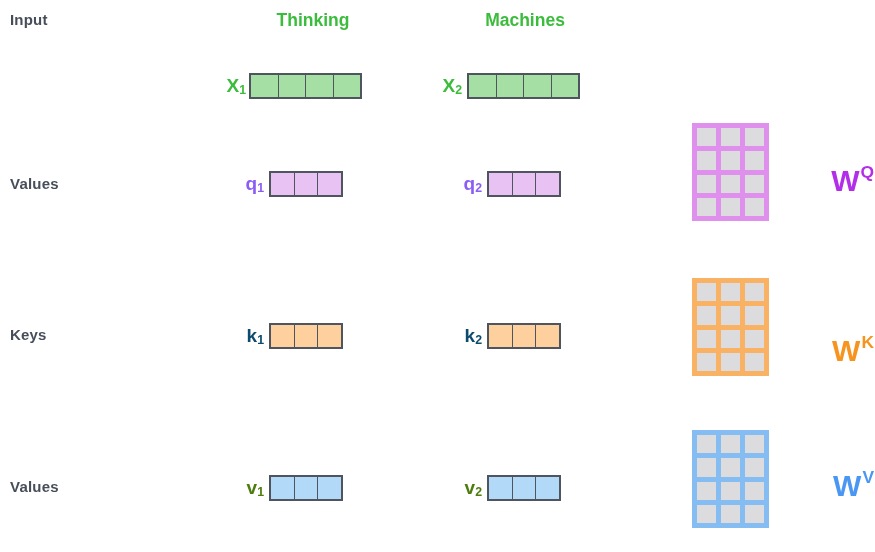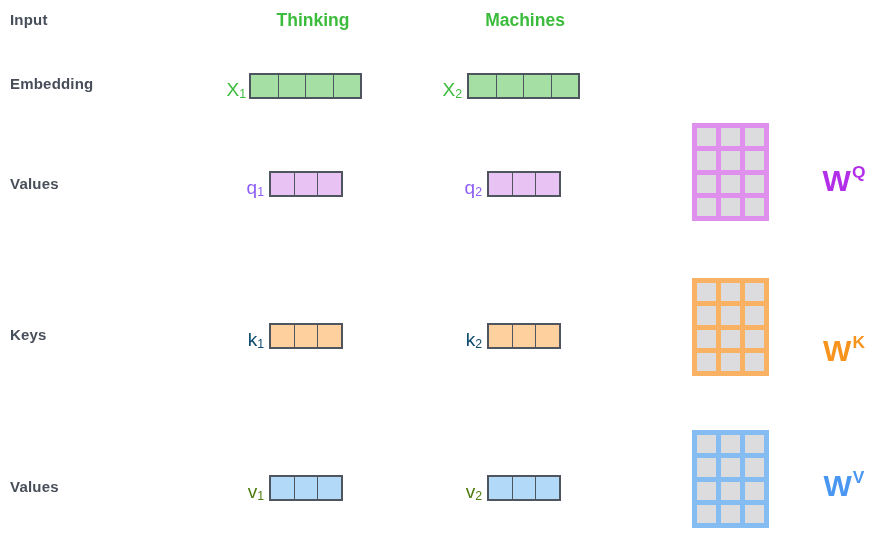--- a/index.html
+++ b/index.html
@@ -31,22 +31,22 @@
     font-size: 17.5px;
     font-weight: 700;
     white-space: nowrap;
   }
   
   .vec-label {
     position: absolute;
     width: 64px;
     text-align: right;
     font-size: 19px;
-    font-weight: 400;
-    line-height: 34px;
+    font-weight: 700;
+    line-height: 26px;
     white-space: nowrap;
   }
   .vec-label sub {
     font-size: 0.65em;
     vertical-align: baseline;
     position: relative;
     top: 0.18em;
   }
   .green  { color: #3cbc3c; }
   .purple { color: #8b5cf6; }
@@ -84,42 +84,41 @@
   }
   .matrix .mcell { background: #dcdcdf; }
   .matrix.m-purple { background: #de90ec; }
   .matrix.m-orange { background: #f9b164; }
   .matrix.m-blue   { background: #85bcf2; }
   
   .w-label {
     position: absolute;
     left: 814px;
     width: 60px;
-    text-align: center;
+    text-align: right;
     font-size: 30px;
     font-weight: 700;
     white-space: nowrap;
   }
   .w-label sup {
     font-size: 0.58em;
     position: relative;
     top: -0.12em;
     margin-left: 1px;
   }
   .w-purple { color: #b32ee8; }
   .w-orange { color: #f7941e; }
   .w-blue   { color: #4a97f2; }
 </style>
 </head>
 <body>
 
 <div class="canvas">
 
   <div class="row-label" style="top:11px">Input</div>
-  <div class="row-label" style="top:75px">Embedding</div>
   <div class="row-label" style="top:175px">Values</div>
   <div class="row-label" style="top:326px">Keys</div>
   <div class="row-label" style="top:478px">Values</div>
 
   <div class="word-header" style="left:445px">Machines</div>
   <div class="word-header" style="left:233px">Thinking</div>
 
   <div class="vec-label green" style="left:182px;top:73px">
     <span>X</span><sub>1</sub>
   </div>

